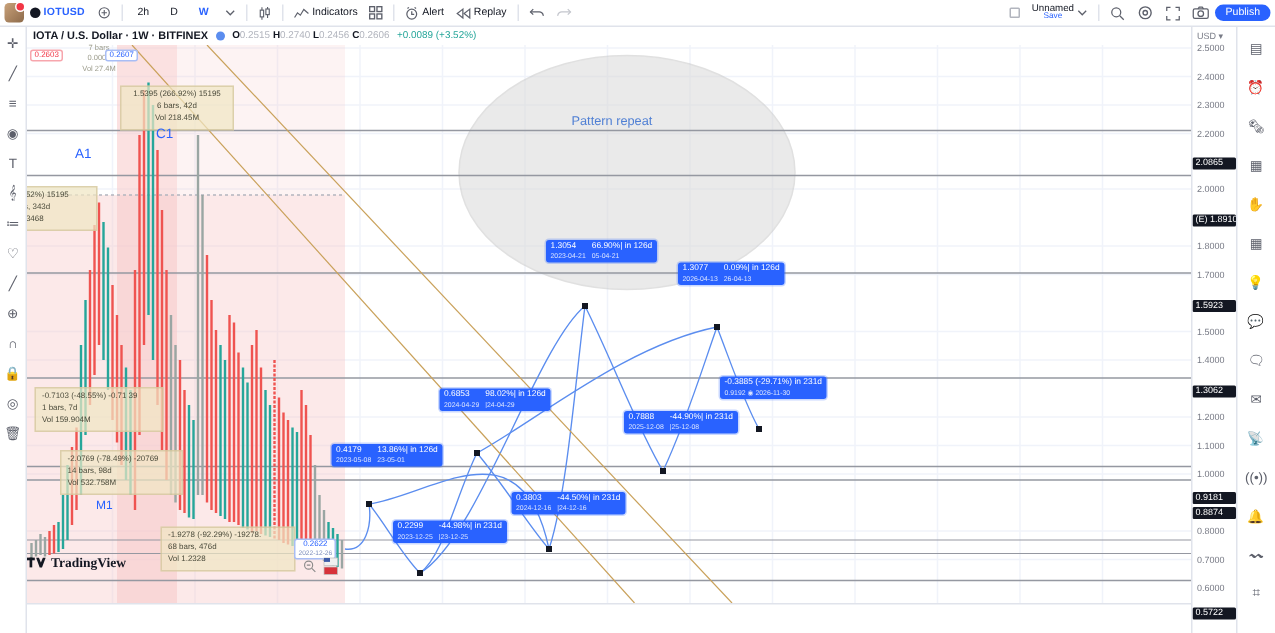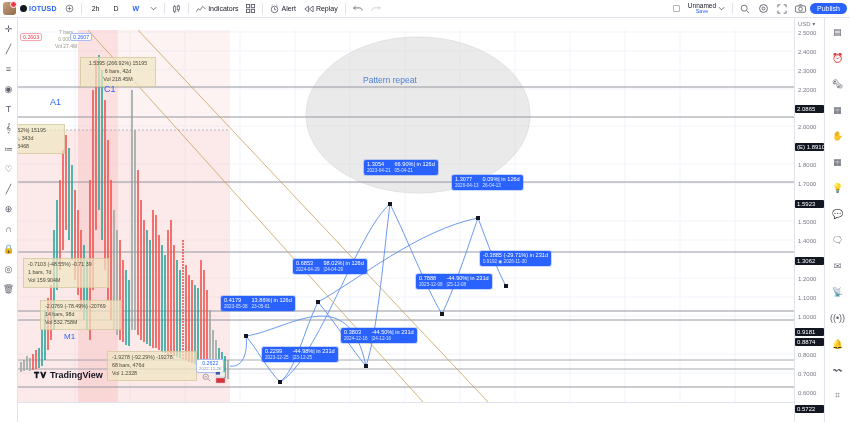--- a/index.html
+++ b/index.html
@@ -124,21 +124,21 @@
   .note {
     position:absolute; background:rgba(240,230,195,.72);
     border:1px solid rgba(200,185,140,.55);
     font-size:5.3px; color:#4a4a3a; padding:2px 4px; line-height:1.5;
     text-align:center; z-index:17; white-space:nowrap;
   }
   .note.left { text-align:left; }
 
   
   .dtext { position:absolute; color:#2962ff; font-size:9px; z-index:18; }
-  .pattern-text { position:absolute; color:#4f7fd4; font-size:8.5px; z-index:18; }
+  .pattern-text { position:absolute; color:#4f7fd4; font-size:8.5px; z-index:18;margin-left:18px; }
 
   
   .tiny-pill {
     position:absolute; font-size:5.3px; padding:0px 2px; border-radius:2px;
     background:#fff; z-index:20; white-space:nowrap;
   }
   .tiny-pill.red { color:#f23645; border:1px solid #f7a6ad; }
   .tiny-pill.blue { color:#2962ff; border:1px solid #a8bdf5; }
   .tiny-gray { position:absolute; font-size:5px; color:#9a9a8a; text-align:center; line-height:1.35; z-index:19; }
 
@@ -275,20 +275,31 @@
         <svg width="11" height="9" viewBox="0 0 13 10">
           <rect x="0.6" y="2" width="11.8" height="7.4" rx="1.3" fill="none" stroke="#5d606b" stroke-width="1"></rect>
           <circle cx="6.5" cy="5.7" r="2.2" fill="none" stroke="#5d606b" stroke-width="1"></circle>
           <path d="M4.3 2l1-1.4h2.4l1 1.4" fill="none" stroke="#5d606b" stroke-width="1"></path>
         </svg>
       </div>
       <div class="publish">Publish</div>
     </div>
   </div>
 
+  <div class="legend">
+    <span class="title">IOTA / U.S. Dollar · 1W · BITFINEX</span>
+    <span class="eye"></span>
+    <span class="ohlc">
+      <b>O</b><span>0.2515</span>
+      <b>H</b><span>0.2740</span>
+      <b>L</b><span>0.2456</span>
+      <b>C</b><span>0.2606</span>
+    </span>
+    <span class="chg">+0.0089 (+3.52%)</span>
+  </div>
 
   <div class="leftbar" id="leftbar">
       <div class="li">✛</div>
       <div class="li">╱</div>
       <div class="li">≡</div>
       <div class="li">◉</div>
       <div class="li">T</div>
       <div class="li">𝄞</div>
       <div class="li">≔</div>
       <div class="li">♡</div>
@@ -639,21 +650,21 @@
           <span class="big">-44.98%| in 231d</span>
           <span class="sm">|23-12-25</span>
         </span>
     </div>
 
     <div class="tiny-pill blue" style="left:178px;top:329px;line-height:1.2;text-align:center;">
       <div>0.2622</div>
       <div style="font-size:4.4px;color:#7a8bbb;">2022-12-26</div>
     </div>
 
-    <div class="tv-logo" style="left:16px;top:342px;">
+    <div class="tv-logo" style="left:0;top:342px;font-family:Liberation Serif, serif;">
       <svg width="13" height="10" viewBox="0 0 16 12">
         <rect x="0" y="2" width="6.4" height="2.2" fill="#131722"></rect>
         <rect x="2.1" y="2" width="2.2" height="8" fill="#131722"></rect>
         <path d="M7.5 2h2.3l1.6 4 1.6-4h2.3l-3 8h-1.9z" fill="#131722"></path>
       </svg>
       <span>TradingView</span>
     </div>
 
     <div class="magnifier" style="left:184px;top:343px;">
       <svg width="9" height="9" viewBox="0 0 12 12">

